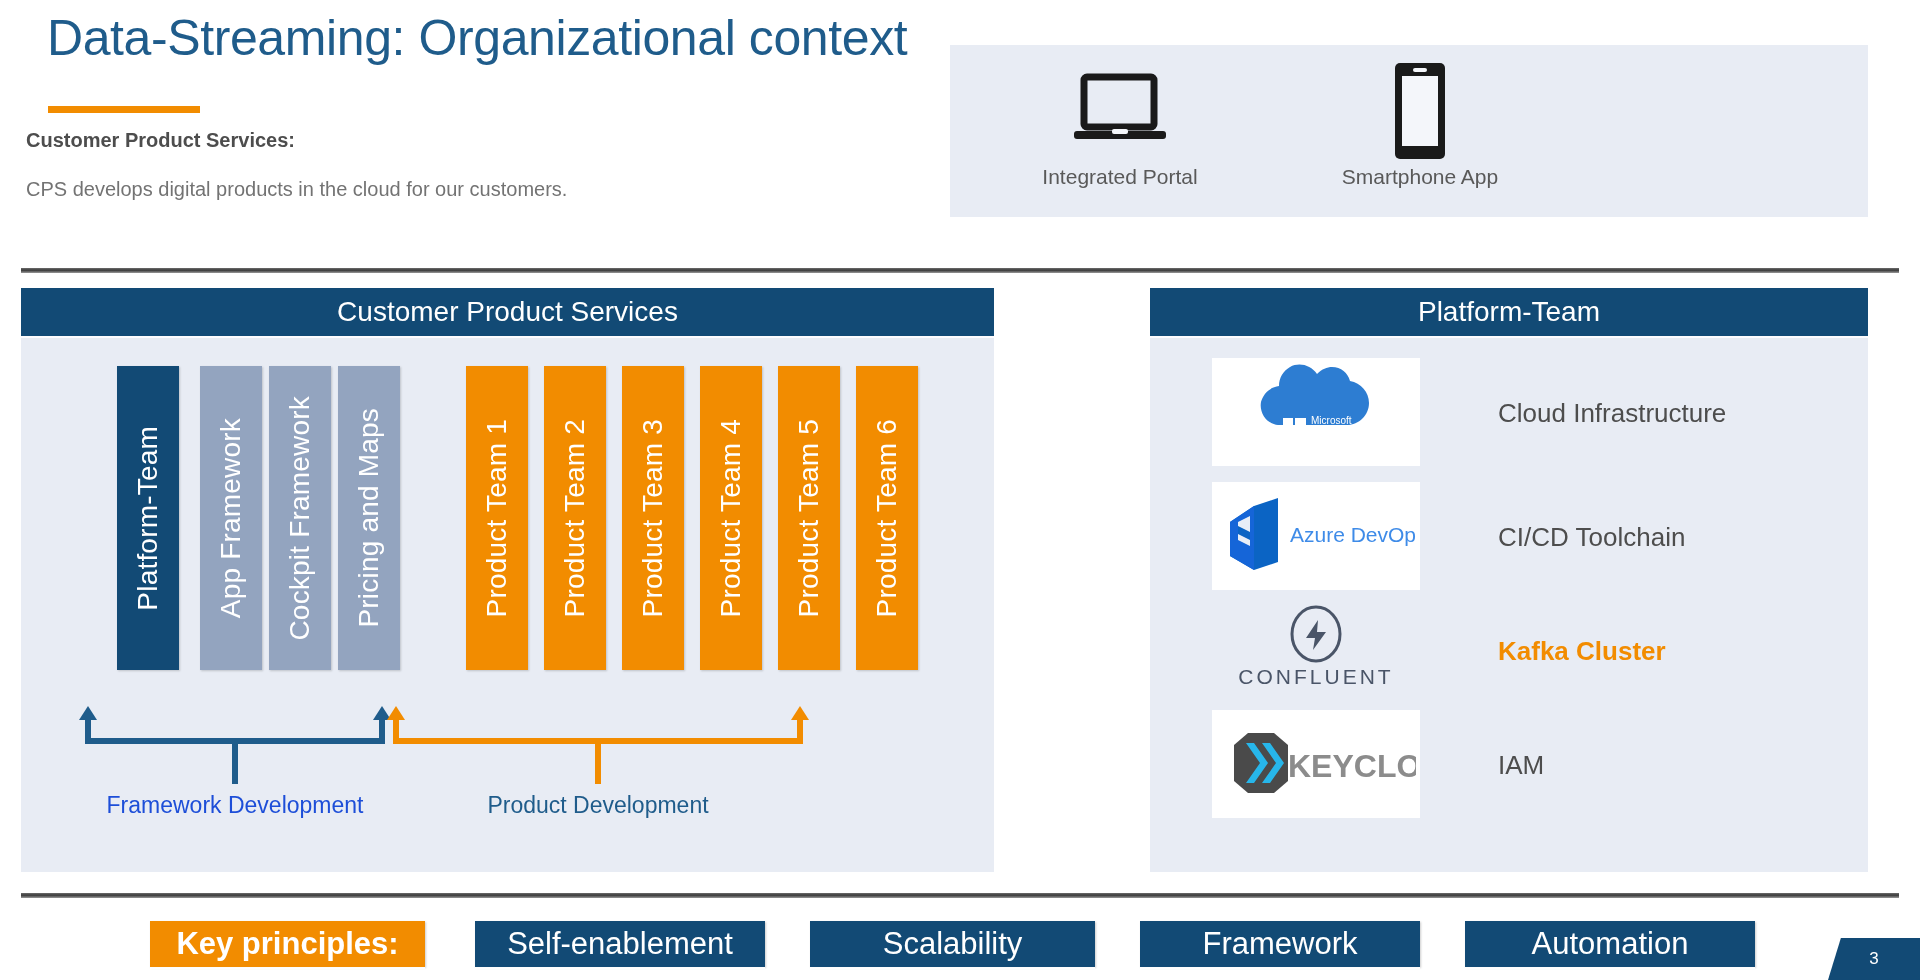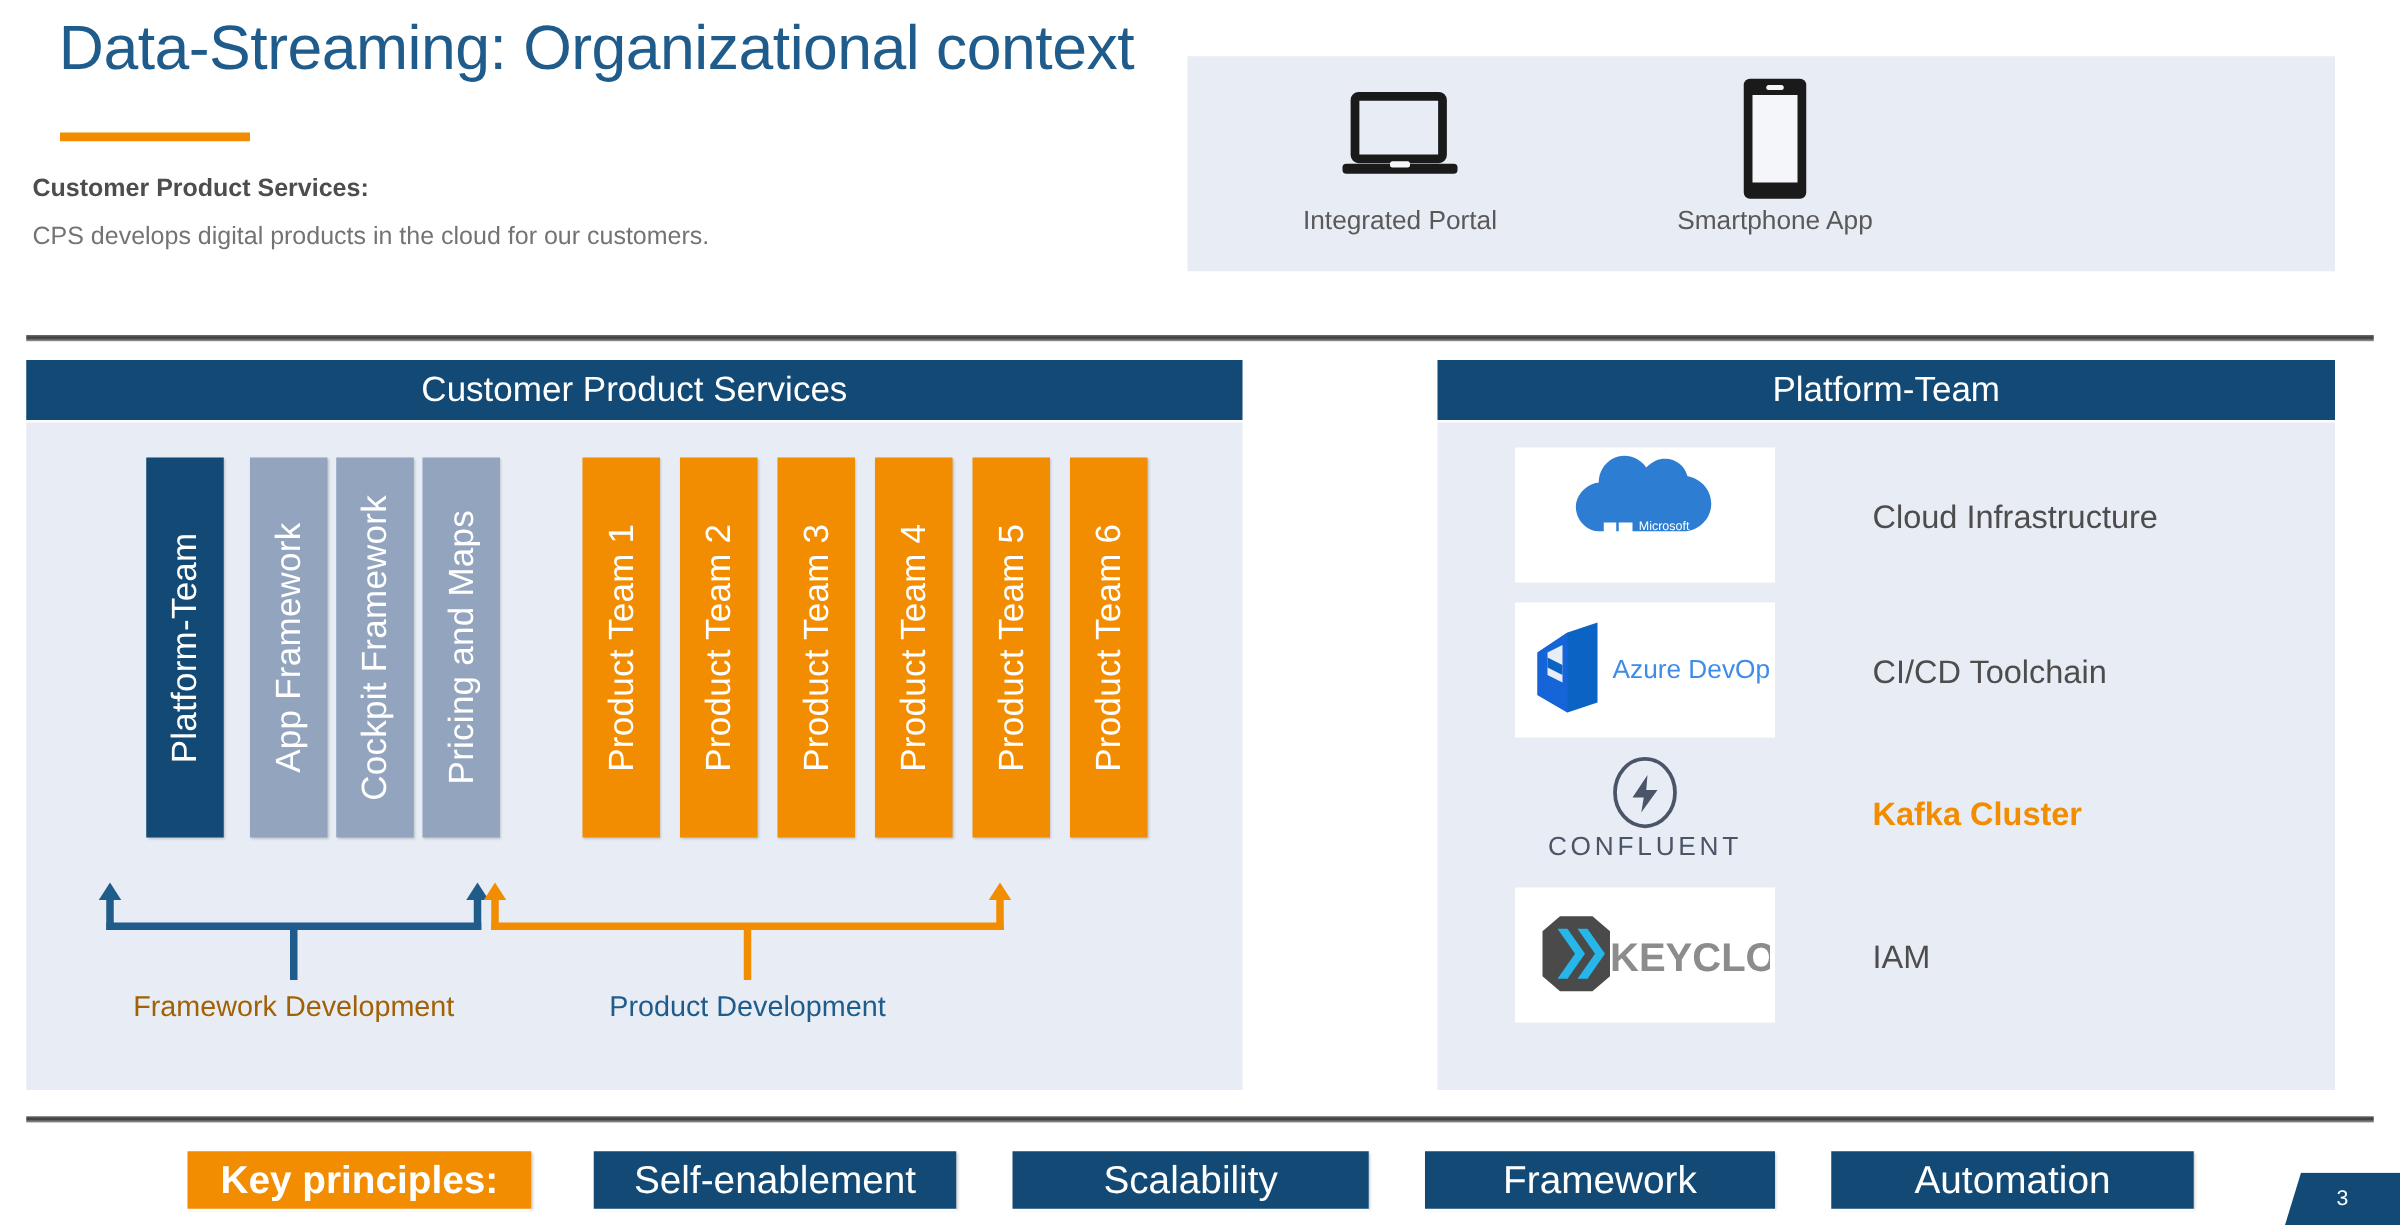--- a/index.html
+++ b/index.html
@@ -13,21 +13,21 @@
   
   .title{
     position:absolute;left:47px;top:8px;
     font-size:50px;line-height:60px;color:#1F5C8B;font-weight:400;
     letter-spacing:-0.4px;white-space:nowrap;
   }
   .title-rule{
     position:absolute;left:48px;top:106px;width:152px;height:7px;background:#F28C00;
   }
   .subhead{
-    position:absolute;left:26px;top:140px;font-size:20px;font-weight:bold;color:#4d4d4d;
+    position:absolute;left:26px;top:129px;font-size:20px;font-weight:bold;color:#4d4d4d;
   }
   .subtext{
     position:absolute;left:26px;top:178px;font-size:20px;color:#737373;
   }
 
   
   .devices{
     position:absolute;left:950px;top:45px;width:918px;height:172px;
     background:#E8ECF4;
   }
@@ -186,21 +186,21 @@
         </div>
       </div>
     <div id="cps-brackets">
         <div class="bracket" style="left: 64px; top: 426px; width: 300px;">
           <div class="bk-line" style="left: 0px; top: 24px; width: 300px; background: rgb(31, 92, 139);"></div>
           <div class="bk-tick" style="left: 0px; top: 6px; background: rgb(31, 92, 139);"></div>
           <div class="bk-arrow" style="left: -6px; top: -8px; border-bottom: 14px solid rgb(31, 92, 139);"></div>
           <div class="bk-tick" style="left: 294px; top: 6px; background: rgb(31, 92, 139);"></div>
           <div class="bk-arrow" style="left: 288px; top: -8px; border-bottom: 14px solid rgb(31, 92, 139);"></div>
           <div class="bk-stem" style="left: 147px; top: 30px; height: 40px; background: rgb(31, 92, 139);"></div>
-          <div class="bk-label" style="left: -70px; top: 78px; width: 440px; color: #a16207;">Framework Development</div>
+          <div class="bk-label" style="left: -70px; top: 78px; width: 440px; color: #1d4ed8;">Framework Development</div>
         </div>
         <div class="bracket" style="left: 372px; top: 426px; width: 410px;">
           <div class="bk-line" style="left: 0px; top: 24px; width: 410px; background: rgb(242, 140, 0);"></div>
           <div class="bk-tick" style="left: 0px; top: 6px; background: rgb(242, 140, 0);"></div>
           <div class="bk-arrow" style="left: -6px; top: -8px; border-bottom: 14px solid rgb(242, 140, 0);"></div>
           <div class="bk-tick" style="left: 404px; top: 6px; background: rgb(242, 140, 0);"></div>
           <div class="bk-arrow" style="left: 398px; top: -8px; border-bottom: 14px solid rgb(242, 140, 0);"></div>
           <div class="bk-stem" style="left: 202px; top: 30px; height: 40px; background: rgb(242, 140, 0);"></div>
           <div class="bk-label" style="left: -15px; top: 78px; width: 440px; color: rgb(31, 92, 139);">Product Development</div>
         </div>

